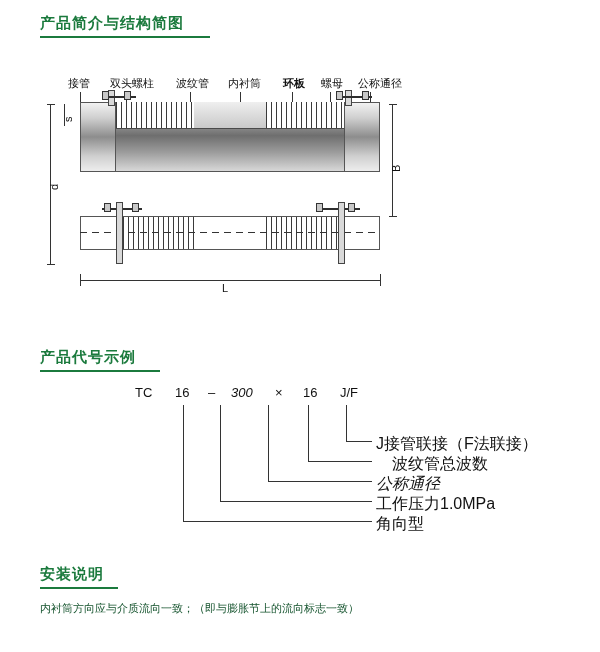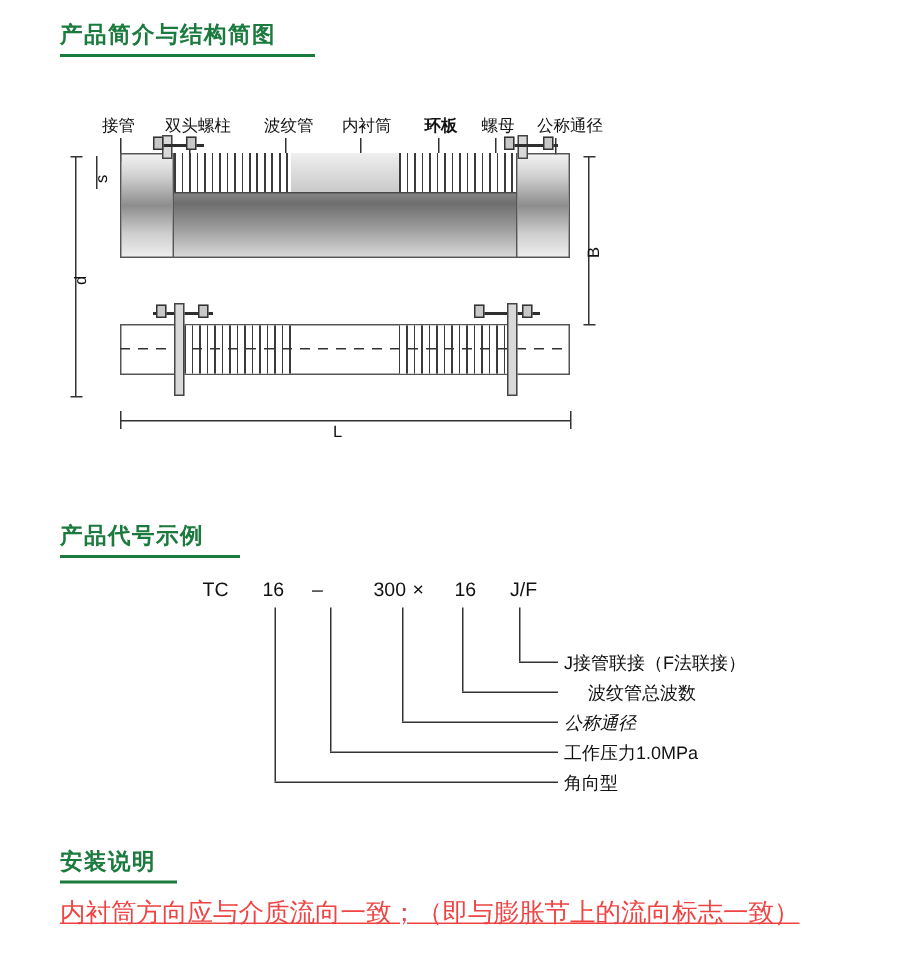--- a/index.html
+++ b/index.html
@@ -221,35 +221,34 @@
     width: 1px;
     background: #333333;
   }
   .leader-h {
     position: absolute;
     height: 1px;
     background: #333333;
   }
   .leader-text {
     position: absolute;
-    font-size: 12px;
+    font-size: 16px;
     color: #111111;
     white-space: nowrap;
   }
 
   
   #install-notes {
     position: absolute;
     left: 40px;
     top: 598px;
     width: 520px;
-    font-size: 17px;
+    font-size: 11px;
     line-height: 21px;
-    color: #ef4444;
-    text-decoration: underline;
+    color: #14532d;
   }
 </style>
 </head>
 <body>
 
 <div class="section-heading" style="left:40px; top:14px;">产品简介与结构简图</div>
 <div class="heading-rule" style="left:40px; top:36px; width:170px;"></div>
 
 <div id="figure-structure">
 
@@ -324,21 +323,21 @@
 </div>
 
 <div class="section-heading" style="left:40px; top:348px;">产品代号示例</div>
 <div class="heading-rule" style="left:40px; top:370px; width:120px;"></div>
 
 <div id="figure-code">
 
   <div class="code-token" style="left:95px; top:10px;">TC</div>
   <div class="code-token" style="left:135px; top:10px;">16</div>
   <div class="code-token" style="left:168px; top:10px;">–</div>
-  <div class="code-token" style="left:209px; top:10px;">300</div>
+  <div class="code-token" style="left:191px; top:10px;font-style:italic;">300</div>
   <div class="code-token" style="left:235px; top:10px;">×</div>
   <div class="code-token" style="left:263px; top:10px;">16</div>
   <div class="code-token" style="left:300px; top:10px;">J/F</div>
 
   <div class="leader-v" style="left:306px; top:30px; height:36px;"></div>
   <div class="leader-h" style="left:306px; top:66px; width:26px;"></div>
   <div class="leader-text" style="left:336px; top:59px;">J接管联接（F法联接）</div>
 
   <div class="leader-v" style="left:268px; top:30px; height:56px;"></div>
   <div class="leader-h" style="left:268px; top:86px; width:64px;"></div>

